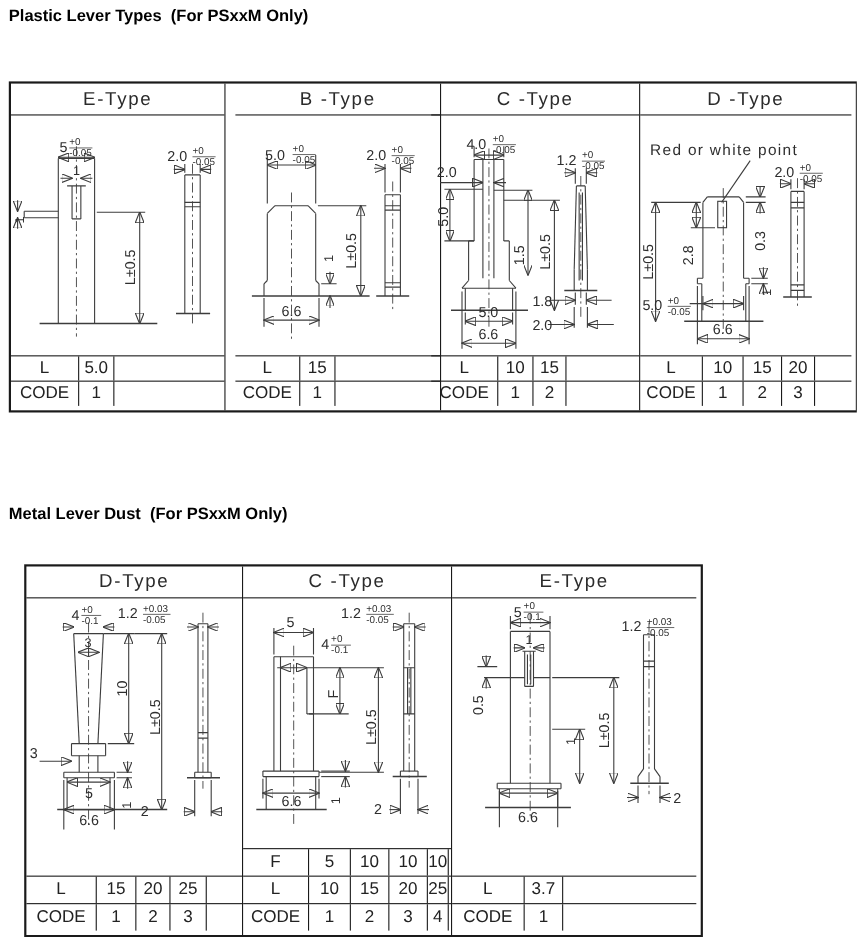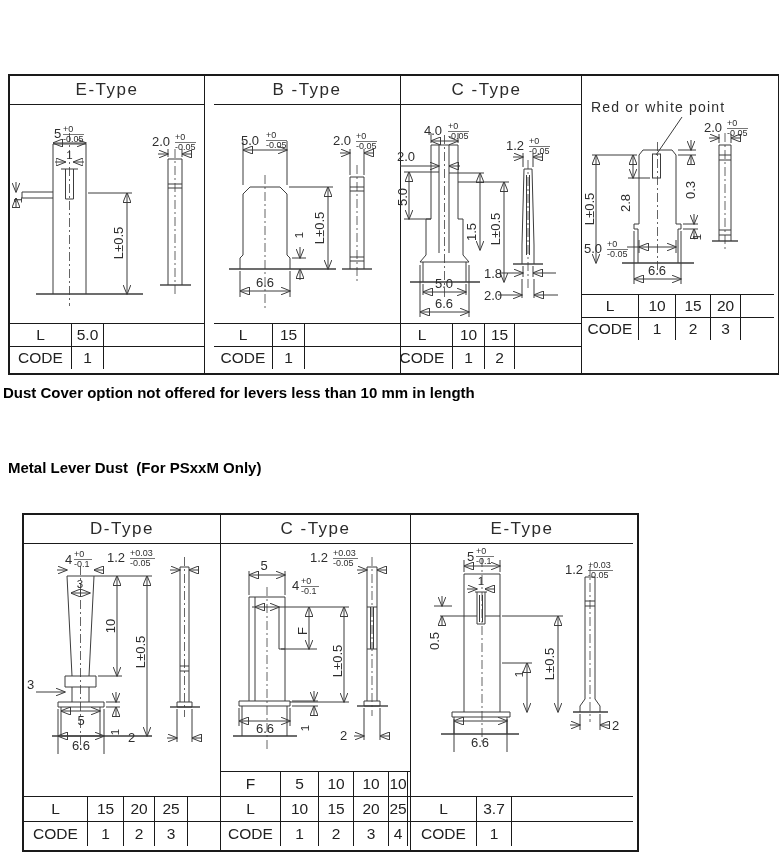--- a/index.html
+++ b/index.html
@@ -39,20 +39,21 @@
       <path d="M0,0 L10,4 L0,8 z" fill="#3c3c3c" stroke="none"></path>
     </marker>
     <pattern id="hatch" width="3" height="3" patternUnits="userSpaceOnUse" patternTransform="rotate(45)">
       <line x1="0" y1="0" x2="0" y2="3" stroke="#4a4a4a" stroke-width="1"></line>
     </pattern>
   </defs>
 </svg>
 
 <div class="sheet">
 
+  <div class="btitle" style="left:8px;top:6px">Plastic Lever Types  (For PSxxM Only)</div>
 
   <div class="dtable" style="left:8px;top:74px;width:768px;height:297px">
 
     <div class="col bR" style="left:0;width:194px">
       <div class="hdr">
           <span>E-Type</span>
         </div>
       <div class="draw" style="height:218px">
         <svg width="194" height="218" viewBox="0 0 194 218">
           <line class="cl" x1="59.5" y1="28" x2="59.5" y2="201"></line>
@@ -257,20 +258,23 @@
         <span class="cell" style="width:30px">15</span>
       </div>
       <div class="trow prow">
         <span class="cell" style="width:61px">CODE</span>
         <span class="cell" style="width:32px">1</span>
         <span class="cell" style="width:30px">2</span>
       </div>
     </div>
 
     <div class="col" style="left:572px;width:192px">
+      <div class="hdr">
+          <span>D -Type</span>
+        </div>
       <div class="draw" style="height:218px">
         <svg width="192" height="218" viewBox="0 0 192 218">
           <text class="note" x="9" y="36">Red or white point</text>
           <line x1="100" y1="41" x2="74" y2="79"></line>
           <line class="cl" x1="75.5" y1="66" x2="75.5" y2="198"></line>
           <line class="cl" x1="143" y1="57" x2="143" y2="176"></line>
           <line x1="61" y1="74" x2="90" y2="74"></line>
           <line x1="57" y1="79" x2="61" y2="74"></line>
           <line x1="90" y1="74" x2="94" y2="79"></line>
           <line x1="57" y1="79" x2="57" y2="148"></line>
@@ -339,21 +343,20 @@
       </div>
       <div class="trow prow">
         <span class="cell" style="width:57px">CODE</span>
         <span class="cell" style="width:37px">1</span>
         <span class="cell" style="width:35px">2</span>
         <span class="cell" style="width:30px">3</span>
       </div>
     </div>
   </div>
 
-  <div class="btitle" style="left:3px;top:384px">Dust Cover option not offered for levers less than 10 mm in length</div>
 
   <div class="btitle" style="left:8px;top:459px">Metal Lever Dust  (For PSxxM Only)</div>
 
   <div class="dtable" style="left:22px;top:513px;width:613px;height:335px">
 
     <div class="col bR" style="left:0;width:196px">
       <div class="hdr">
           <span>D-Type</span>
         </div>
       <div class="draw" style="height:252px">

